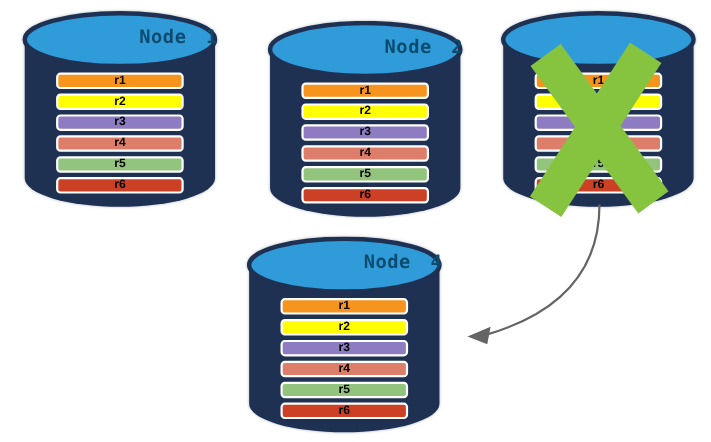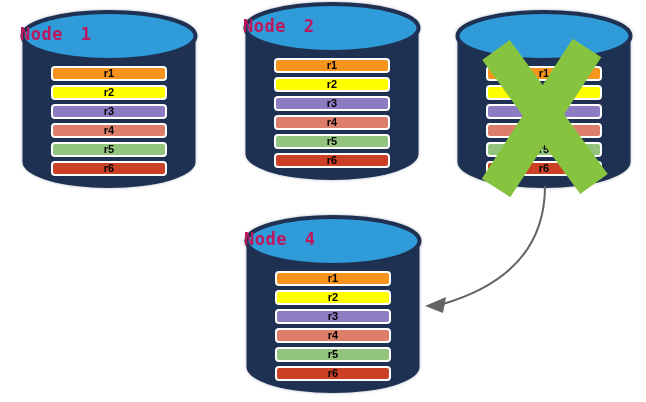--- a/index.html
+++ b/index.html
@@ -14,24 +14,24 @@
     position:absolute;
     width:178px;height:180px;
   }
   .node svg.cyl{
     position:absolute;inset:0;
     width:178px;height:180px;
     filter:drop-shadow(0 0 1.5px rgba(110,120,140,.55));
   }
   .node-title{
     position:absolute;left:0;right:0;top:14px;
-    text-align:left;
+    text-align:right;
     font-family:"DejaVu Sans Mono",monospace;
     font-weight:bold;font-size:17px;
-    color:#be185d;
+    color:#0c4a6e;
     word-spacing:7px;
     letter-spacing:.5px;
   }
   .bars{
     position:absolute;left:31px;top:56px;width:116px;
   }
   .bar{
     box-sizing:border-box;
     height:15px;
     margin-bottom:4px;
@@ -65,21 +65,21 @@
     <div class="bars">
       <div class="bar" style="background: rgb(247, 148, 29);">r1</div>
       <div class="bar" style="background: rgb(255, 255, 0);">r2</div>
       <div class="bar" style="background: rgb(142, 124, 195);">r3</div>
       <div class="bar" style="background: rgb(221, 126, 107);">r4</div>
       <div class="bar" style="background: rgb(147, 196, 125);">r5</div>
       <div class="bar" style="background: rgb(204, 65, 37);">r6</div>
     </div>
   </div>
 
-  <div class="node" style="left:243px;top:2px;">
+  <div class="node" style="left:243px;top:19px;">
     <svg class="cyl" viewBox="0 0 178 180" aria-hidden="true">
       <path d="M2.5 26 L2.5 152 A86.5 26 0 0 0 175.5 152 L175.5 26 Z" style="fill: rgb(31, 49, 83);"></path>
       <ellipse cx="89" cy="26" rx="86.5" ry="24" stroke-width="4" style="fill: rgb(47, 156, 217); stroke: rgb(31, 49, 83);"></ellipse>
     </svg>
     <div class="node-title">Node 2</div>
     <div class="bars">
       <div class="bar" style="background: rgb(247, 148, 29);">r1</div>
       <div class="bar" style="background: rgb(255, 255, 0);">r2</div>
       <div class="bar" style="background: rgb(142, 124, 195);">r3</div>
       <div class="bar" style="background: rgb(221, 126, 107);">r4</div>
@@ -100,21 +100,21 @@
       <div class="bar" style="background: rgb(221, 126, 107);">r4</div>
       <div class="bar" style="background: rgb(147, 196, 125);">r5</div>
       <div class="bar" style="background: rgb(204, 65, 37);">r6</div>
     </div>
     <svg class="xmark" viewBox="0 0 178 180" aria-hidden="true">
       <line x1="41" y1="40" x2="139" y2="174" stroke-width="34" stroke-linecap="butt" style="stroke: rgb(134, 196, 64);"></line>
       <line x1="132" y1="38" x2="41" y2="178" stroke-width="34" stroke-linecap="butt" style="stroke: rgb(134, 196, 64);"></line>
     </svg>
   </div>
 
-  <div class="node" style="left:244px;top:215px;">
+  <div class="node" style="left:224px;top:215px;">
     <svg class="cyl" viewBox="0 0 178 180" aria-hidden="true">
       <path d="M2.5 26 L2.5 152 A86.5 26 0 0 0 175.5 152 L175.5 26 Z" style="fill: rgb(31, 49, 83);"></path>
       <ellipse cx="89" cy="26" rx="86.5" ry="24" stroke-width="4" style="fill: rgb(47, 156, 217); stroke: rgb(31, 49, 83);"></ellipse>
     </svg>
     <div class="node-title">Node 4</div>
     <div class="bars">
       <div class="bar" style="background: rgb(247, 148, 29);">r1</div>
       <div class="bar" style="background: rgb(255, 255, 0);">r2</div>
       <div class="bar" style="background: rgb(142, 124, 195);">r3</div>
       <div class="bar" style="background: rgb(221, 126, 107);">r4</div>

